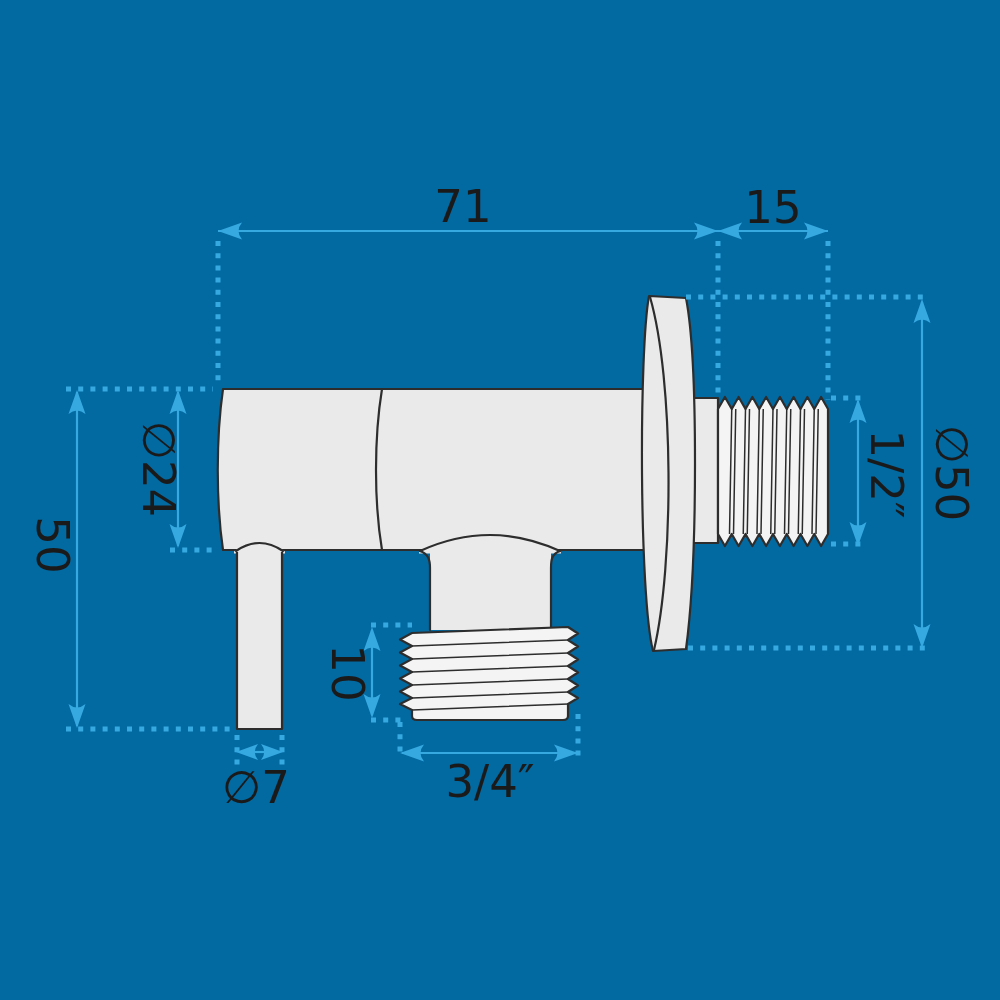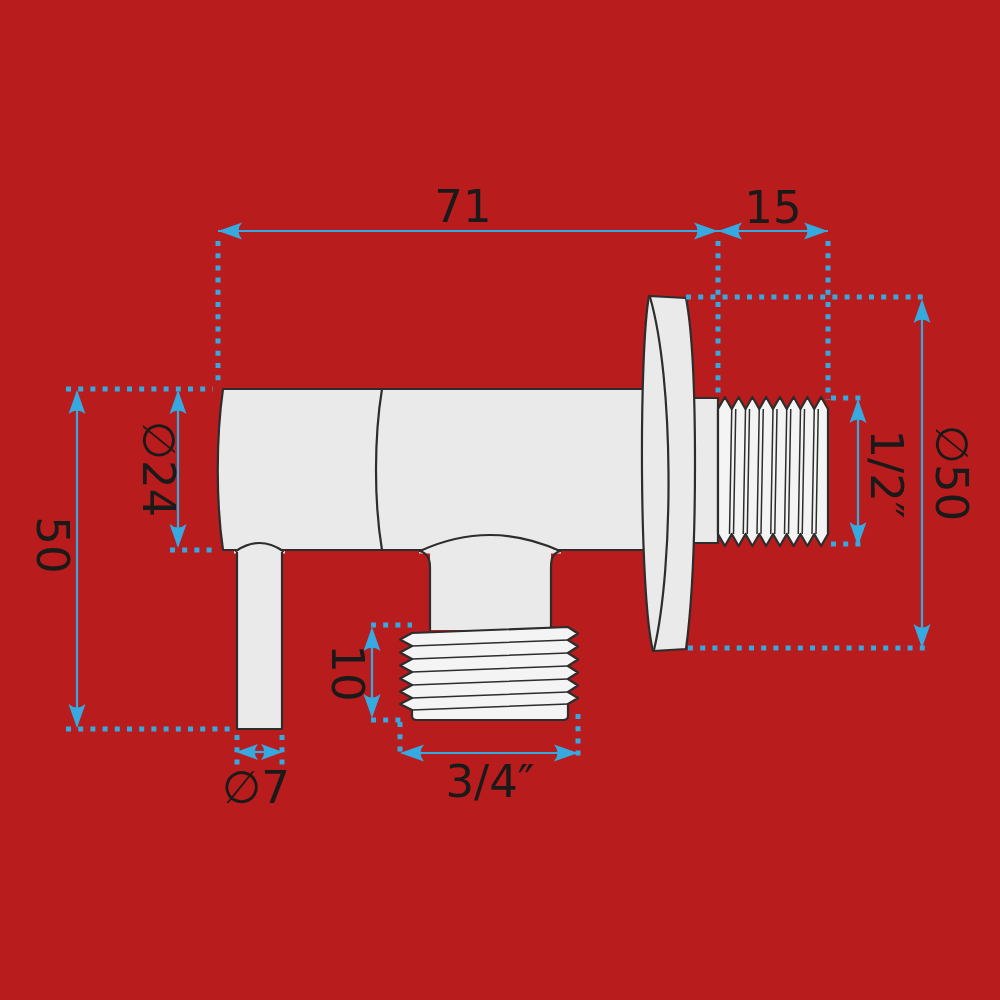--- a/index.html
+++ b/index.html
@@ -1,16 +1,16 @@
 <!DOCTYPE html>
 <html><head>
 <meta charset="utf-8">
 <style>
   html,body{margin:0;padding:0;background:#ffffff;}
-  .page{width:1000px;height:1000px;position:relative;background:#b91c1c;overflow:hidden;}
+  .page{width:1000px;height:1000px;position:relative;background:#0369a1;overflow:hidden;}
   svg{display:block;}
   .dim{stroke:#36A9E1;stroke-width:2.2;fill:none;}
   .dot{stroke:#36A9E1;stroke-width:5;fill:none;stroke-dasharray:5 7.2;}
   .ah{fill:#36A9E1;stroke:none;}
   .part{fill:#EAEAEA;stroke:#2D2D2D;stroke-width:2.2;stroke-linejoin:round;}
   .thread{fill:#F4F4F4;stroke:#2D2D2D;stroke-width:2.2;stroke-linejoin:round;}
   .pline{fill:none;stroke:#2D2D2D;stroke-width:2.2;stroke-linecap:round;}
   .thin{fill:none;stroke:#2D2D2D;stroke-width:1.5;}
   .cover{fill:#EAEAEA;stroke:none;}
   .dim-text{font-family:"DejaVu Sans","Liberation Sans",sans-serif;font-size:45px;fill:#1a1a1a;text-anchor:middle;}

